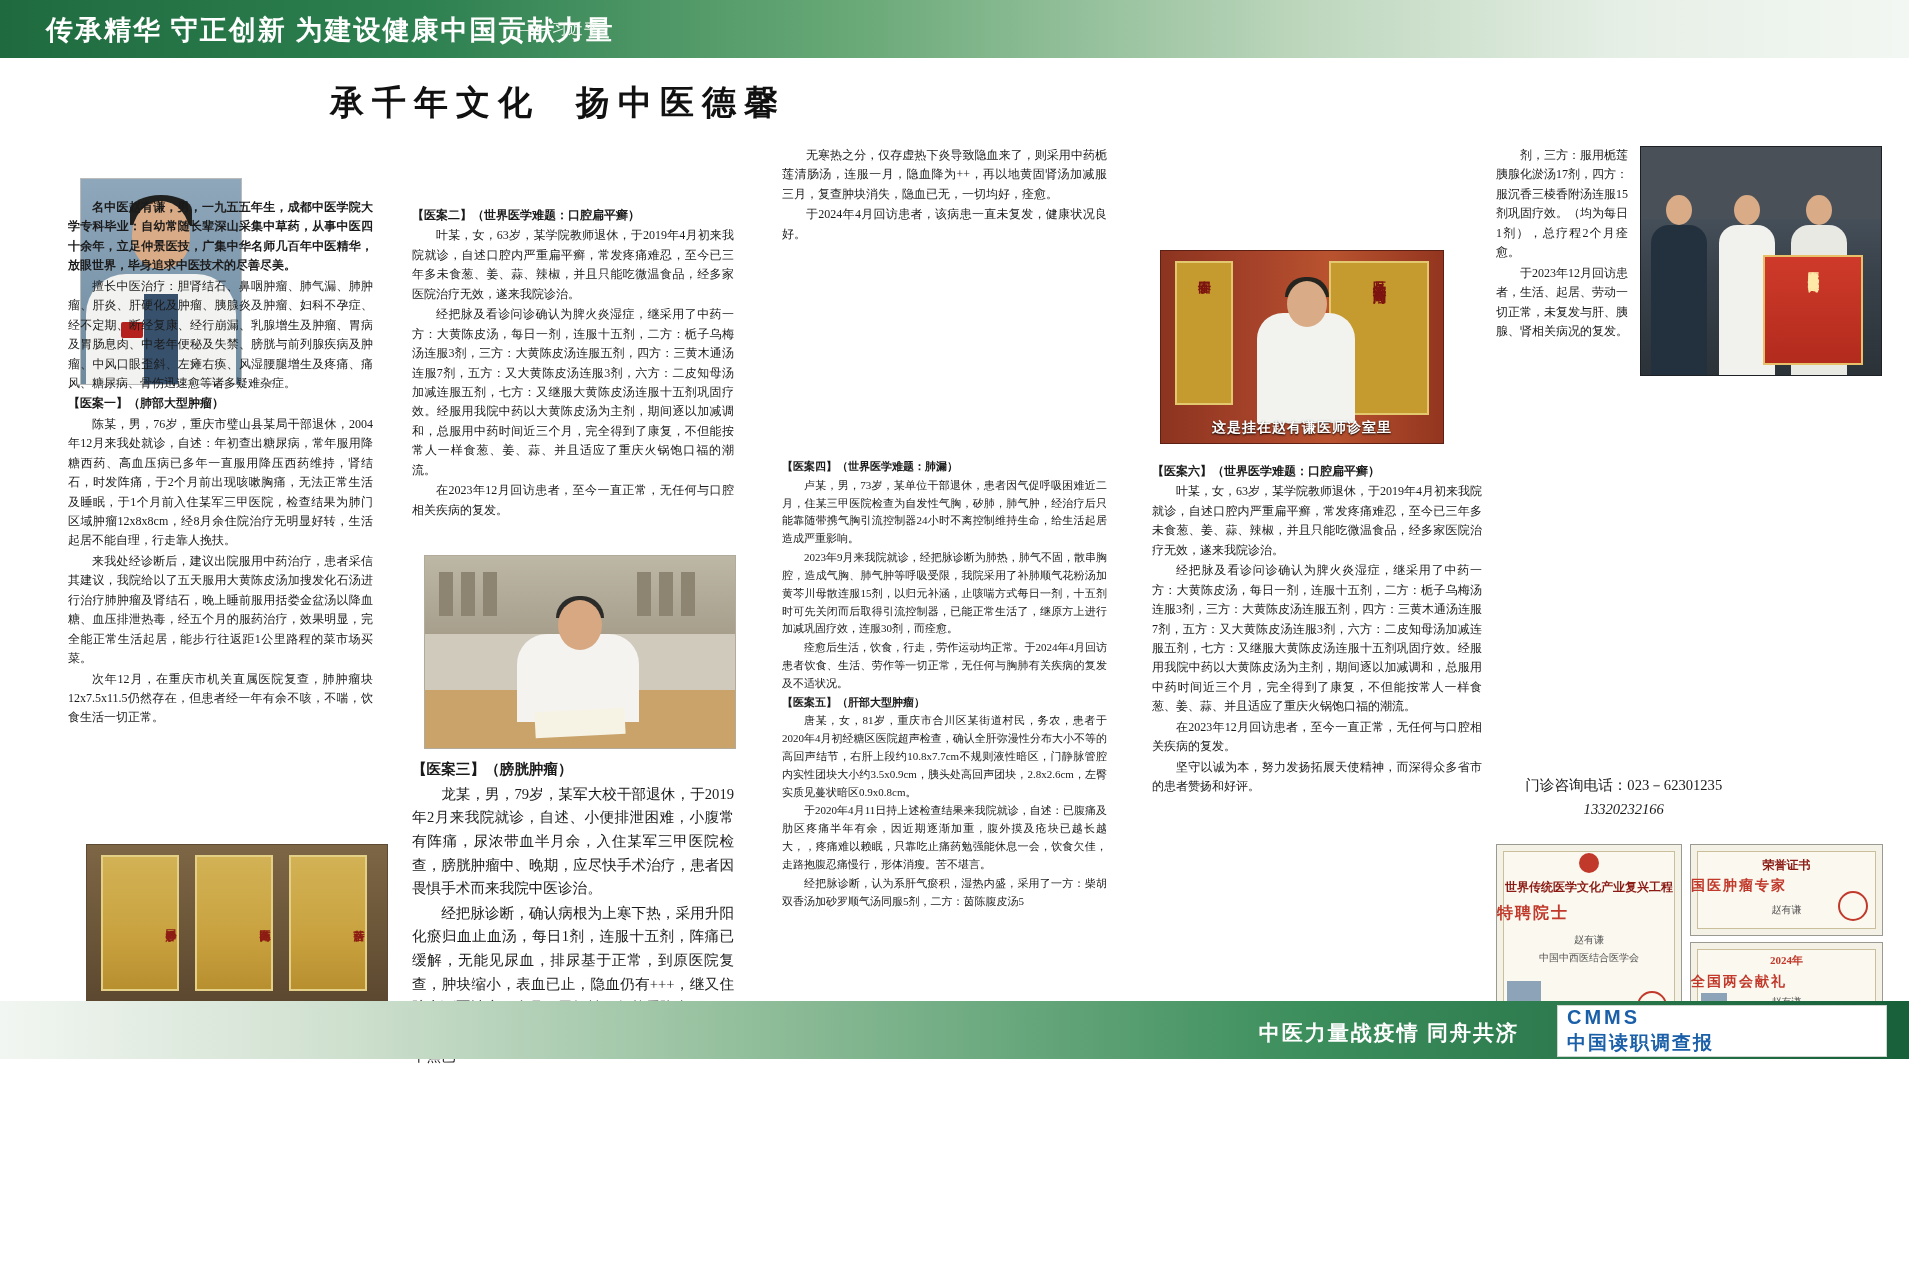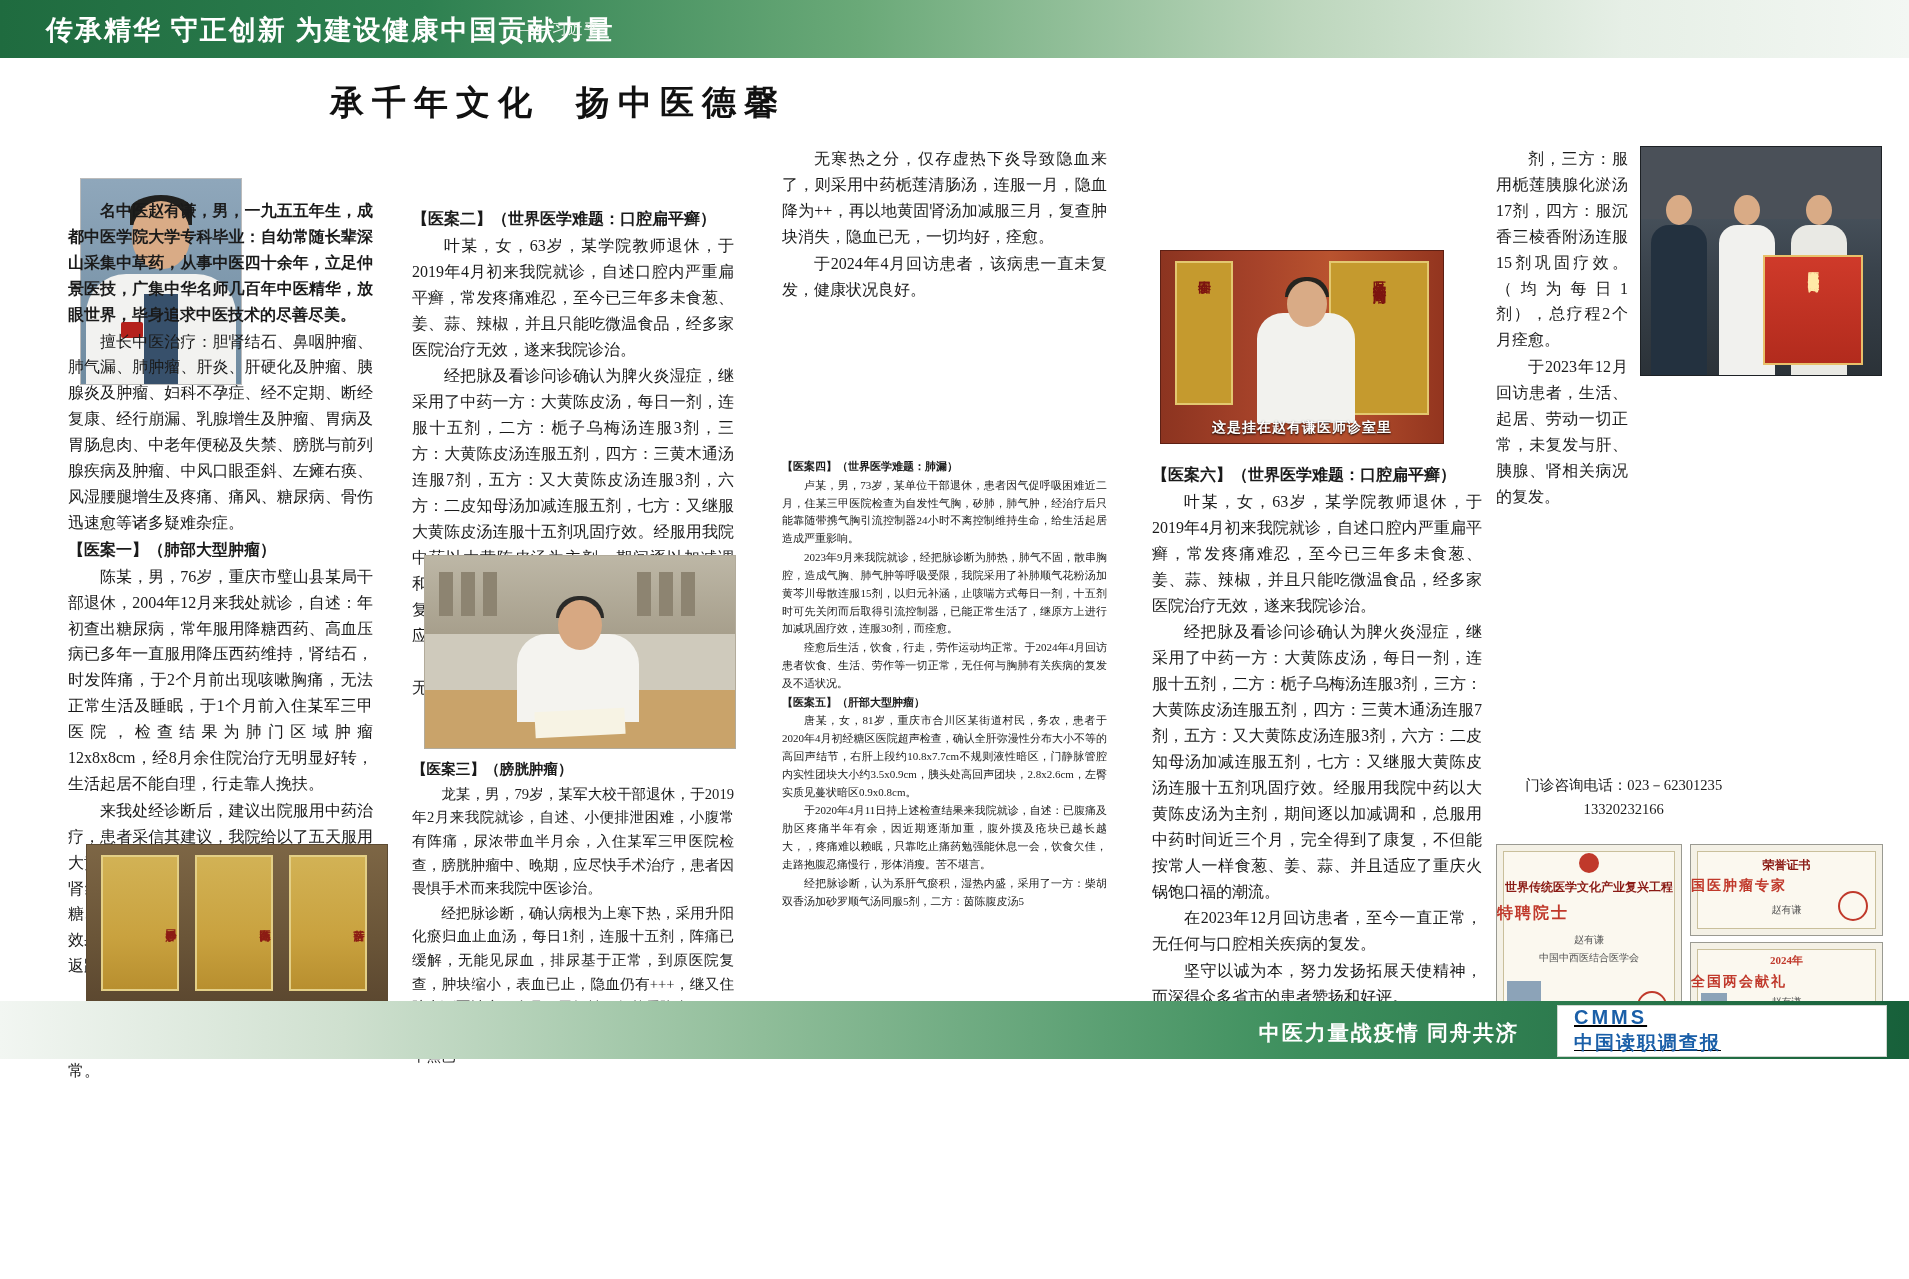--- a/index.html
+++ b/index.html
@@ -35,21 +35,21 @@
   }
   .footer-text{
     position:absolute;right:390px;top:18px;
     font-size:21px;color:#ffffff;font-weight:bold;letter-spacing:2px;
     white-space:nowrap;
   }
   .footer-logo{
     position:absolute;right:22px;top:4px;width:330px;height:52px;
     background:#ffffff;border:1px solid #cfd6cf;
     display:flex;flex-direction:column;align-items:flex-start;justify-content:center;
-    padding-left:16px;box-sizing:border-box;text-decoration:underline;
+    padding-left:9px;box-sizing:border-box;
   }
   .footer-logo .cmms{
     font-size:20px;font-weight:bold;color:#1a5fa8;letter-spacing:3px;
     font-family:"Liberation Sans",sans-serif;
   }
   .footer-logo .cn{
     font-size:19px;font-weight:bold;color:#1a5fa8;letter-spacing:2px;margin-top:1px;
   }
   
   .content{
@@ -59,21 +59,21 @@
   }
   .headline{
     position:absolute;left:330px;top:22px;
     font-size:34px;font-weight:bold;letter-spacing:8px;color:#111;
     white-space:nowrap;
   }
   .headline .gap{display:inline-block;width:36px;}
 
   .col{
     position:absolute;
-    font-size:16px;line-height:1.62;color:#1a1a1a;
+    font-size:12px;line-height:1.62;color:#1a1a1a;
     text-align:justify;
     text-justify:inter-ideograph;
   }
   .col p{margin:0 0 1px 0;text-indent:2em;}
   .col p.sub{text-indent:0;font-weight:bold;}
 
   
   #col1{left:68px;top:140px;width:305px;}
   #col2{left:412px;top:148px;width:322px;}
   #col3{left:782px;top:88px;width:325px;}
@@ -201,21 +201,21 @@
   .cert .sm{position:absolute;left:0;top:56px;width:100%;text-align:center;font-size:10px;color:#555;}
   .cert .seal{position:absolute;right:14px;bottom:14px;width:26px;height:26px;border-radius:50%;border:2px solid #c0392b;}
   .cert .emblem{position:absolute;left:50%;top:8px;transform:translateX(-50%);width:20px;height:20px;border-radius:50%;background:#c0392b;}
   .cert .photo{position:absolute;left:10px;bottom:10px;width:34px;height:44px;background:#8ca3b8;}
   .cert .year{position:absolute;left:0;top:10px;width:100%;text-align:center;font-size:11px;font-weight:bold;color:#c0392b;}
   .phone{
     position:absolute;left:1508px;top:718px;width:330px;
     font-size:14.6px;line-height:1.62;color:#1a1a1a;
   }
   .phone div{text-indent:2em;}
-  .phone div.num{text-indent:6em;}
+  .phone div.num{text-indent:6em;font-style:italic;}
 </style>
 </head>
 <body>
 
 <div class="page">
 
   <div class="banner">
     <div class="banner-title">传承精华  守正创新  为建设健康中国贡献力量</div>
     <div class="banner-sub">——习近平</div>
   </div>

